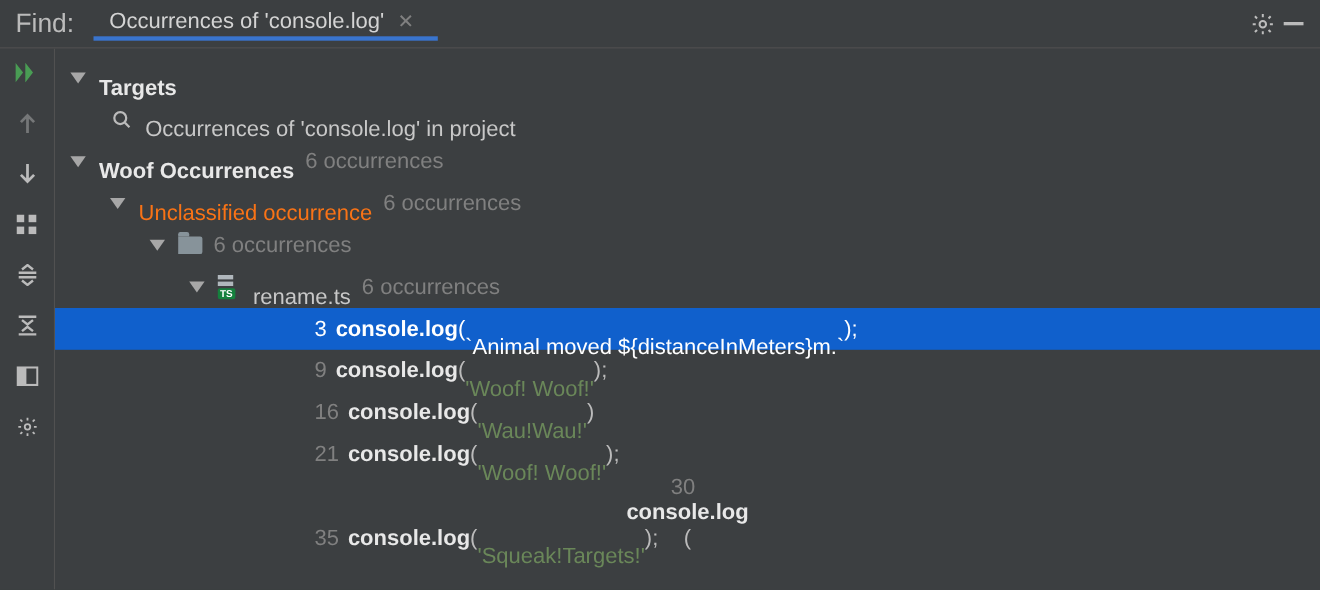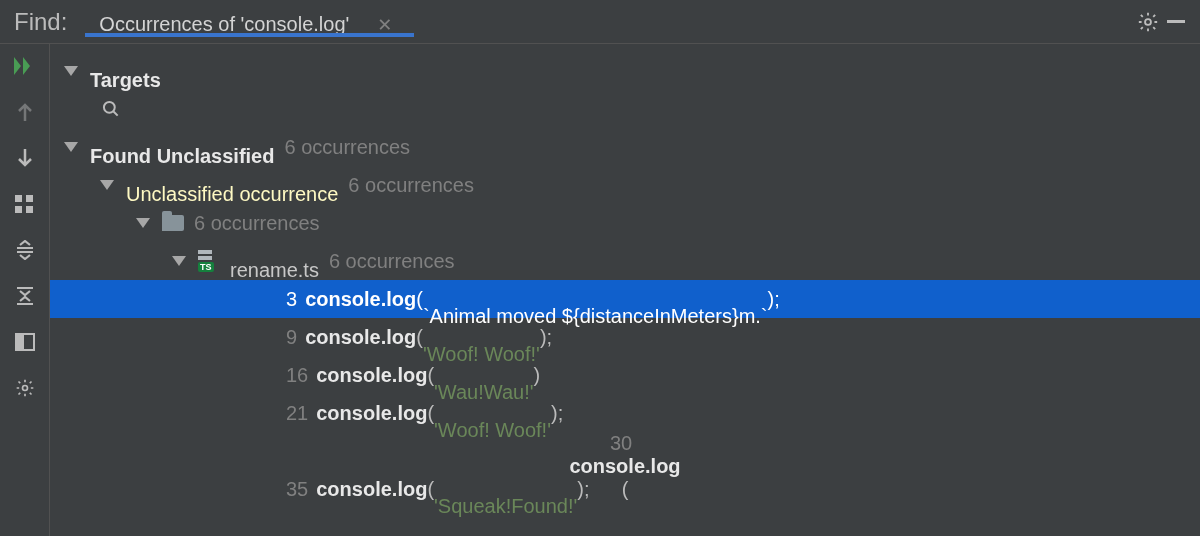--- a/index.html
+++ b/index.html
@@ -37,25 +37,25 @@
     position: relative;
   }
   .header-label {
     color: var(--text-main);
     font-size: 24px;
     padding-right: 18px;
     white-space: nowrap;
   }
   .tab {
     display: inline-flex;
-    align-items: flex-end;
+    align-items: flex-start;
     height: 28px;
     color: var(--text-bright);
     font-size: 20px;
-    gap: 26px;
+    gap: 10px;
     position: relative;
     padding: 0 14px;
   }
   .tab-underline {
     position: absolute;
     left: 0; right: -6px;
     bottom: -1px;
     height: 4px;
     background: var(--tab-underline);
   }
@@ -252,30 +252,31 @@
       <span class="label-main">Targets</span>
     </div>
     <div class="row">
       <span class="indent"></span>
       <span class="row-icon">
         <svg width="20" height="20" viewBox="0 0 24 24" fill="none" stroke="#bbb" stroke-width="2.4">
             <circle cx="10" cy="10" r="6.5"></circle>
             <path d="M20 20l-5-5"></path>
           </svg>
       </span>
+      <span class="label-main" style="color:#c8c8c8">Occurrences of 'console.log' in project</span>
     </div>
     <div class="row bold">
       <span class="caret"></span>
-      <span class="label-main">Found Unclassified</span>
+      <span class="label-main">Woof Occurrences</span>
       <span class="label-count">6 occurrences</span>
     </div>
     <div class="row">
       <span class="indent"></span>
       <span class="caret"></span>
-      <span class="label-main" style="color:#fef9c3">Unclassified occurrence</span>
+      <span class="label-main" style="color:#f97316">Unclassified occurrence</span>
       <span class="label-count">6 occurrences</span>
     </div>
     <div class="row">
       <span class="indent"></span>
         <span class="indent"></span>
       <span class="caret"></span>
       <span class="row-icon">
           <span class="folder-icon"></span>
         </span>
       <span class="label-count" style="margin-left:0">6 occurrences</span>
@@ -335,18 +336,18 @@
           <span class="call">console.log</span>
           <span class="paren">(</span>
           <span class="str">'Meow!Meow!'</span>
           <span class="paren">)</span>
         </div>
         <div class="row" style="padding-left: 0px;">
           <span style="display:inline-block;width:236px"></span>
           <span class="ln">35</span>
           <span class="call">console.log</span>
           <span class="paren">(</span>
-          <span class="str">'Squeak!Found!'</span>
+          <span class="str">'Squeak!Targets!'</span>
           <span class="paren">);</span>
         </div>
       </div>
   </div>
 </div>
 
 </body></html>

